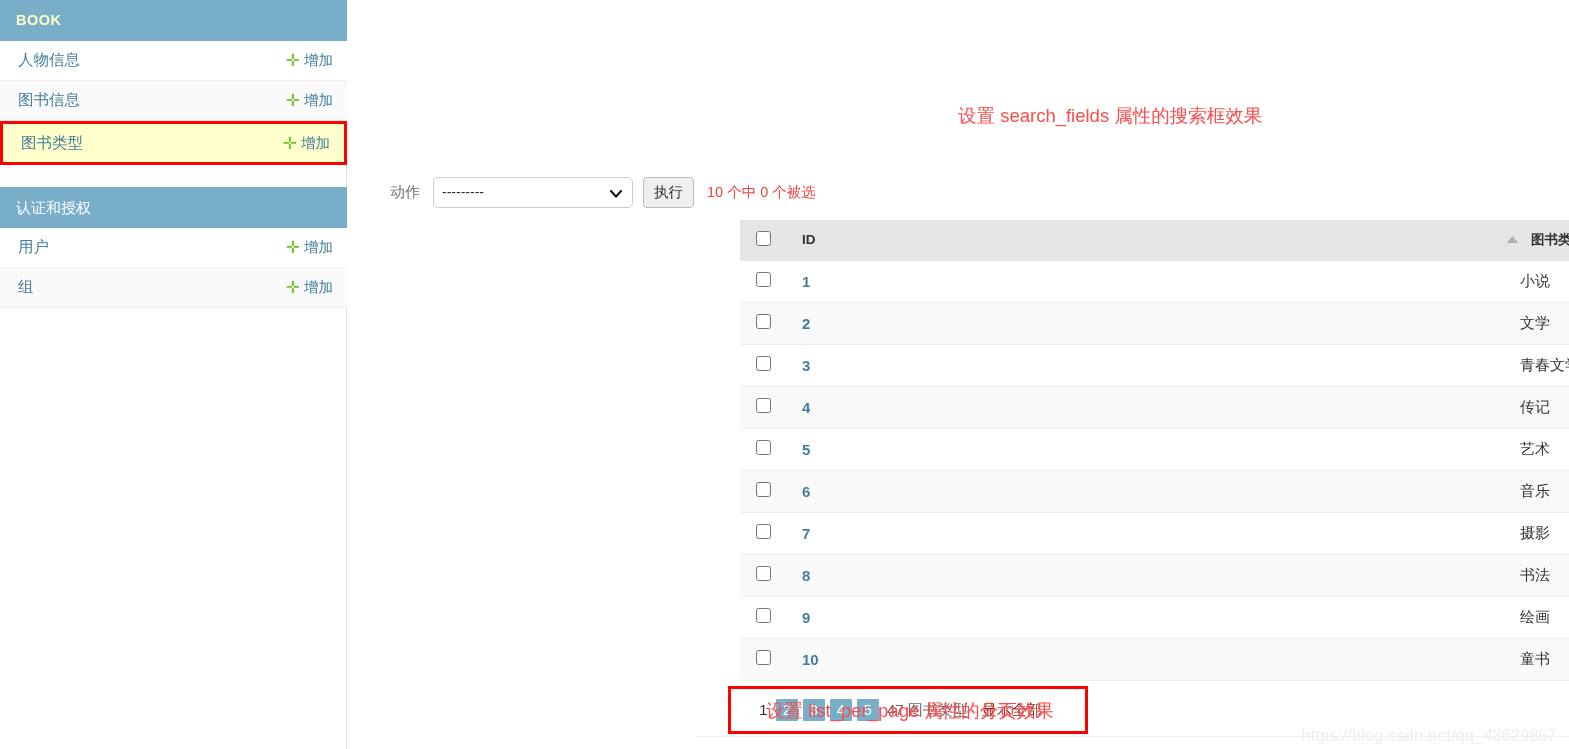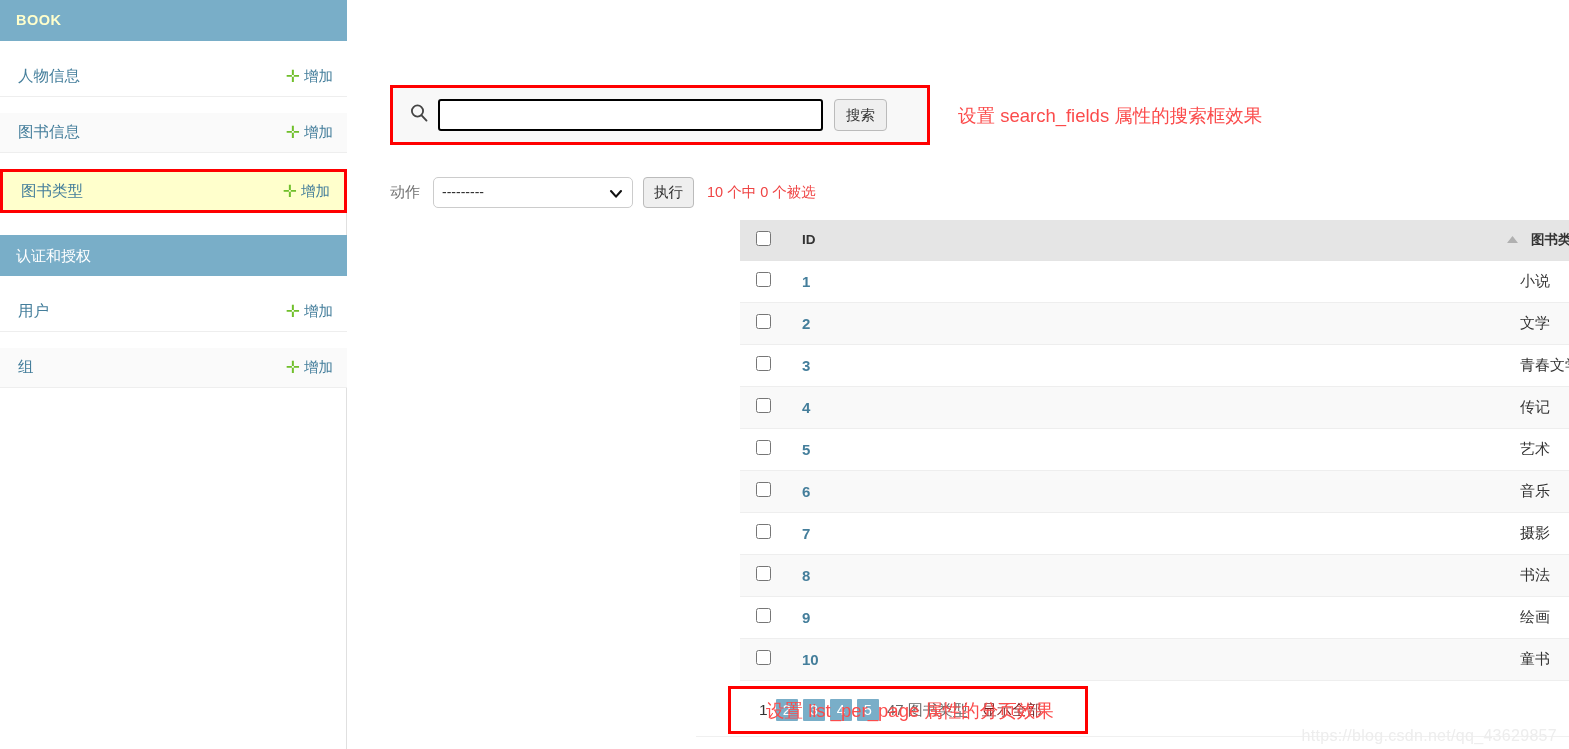--- a/index.html
+++ b/index.html
@@ -31,21 +31,20 @@
   }
   .app-caption.book { color: #ffffcc; }
   .app-caption.auth { color: #ffffff; font-weight: normal; font-size: 15px; letter-spacing: 0; }
   .model-row {
     position: relative;
     height: 40px;
     display: flex; align-items: center;
     border-bottom: 1px solid #eee;
     background: #fff;
     padding: 0 14px 0 18px;
-    margin-top: 16px;
   }
   .model-row.alt { background: #fafafa; }
   .model-row.current {
     background: #ffffcc;
     border: 3px solid #ff0000;
     border-bottom: 3px solid #ff0000;
     height: 44px;
   }
   .model-name {
     flex: 1;
@@ -296,30 +295,20 @@
           <span class="plus-icon">✛</span>
           <span>增加</span>
         </span>
       </div>
     </div>
   </div>
 
   <div id="main">
 
 
-    <div class="search-wrap">
-      <span class="search-icon">
-        <svg width="20" height="20" viewBox="0 0 20 20">
-          <circle cx="8.5" cy="8" r="5.6" fill="none" stroke="#444" stroke-width="1.8"></circle>
-          <line x1="12.6" y1="12.3" x2="17.5" y2="17.6" stroke="#444" stroke-width="1.9" stroke-linecap="round"></line>
-        </svg>
-      </span>
-      <input id="search-input" type="text" value="" style="">
-      <button id="search-submit">搜索</button>
-    </div>
     <div class="annot" id="annot-search">设置 search_fields 属性的搜索框效果</div>
 
     <div class="actions">
       <span class="actions-label">动作</span>
       <span class="select-wrap">
         <select id="action-select">
           <option>---------</option>
         </select>
         <span class="select-chevron">
           <svg width="14" height="12" viewBox="0 0 14 12">

